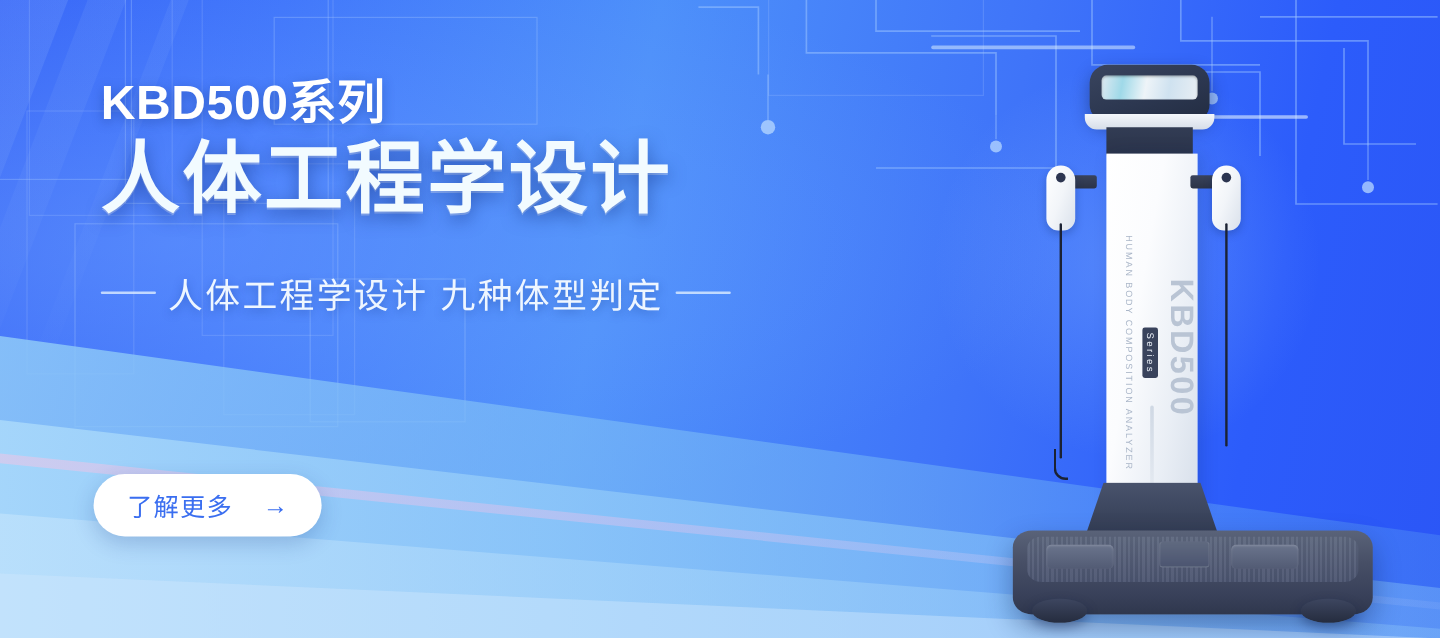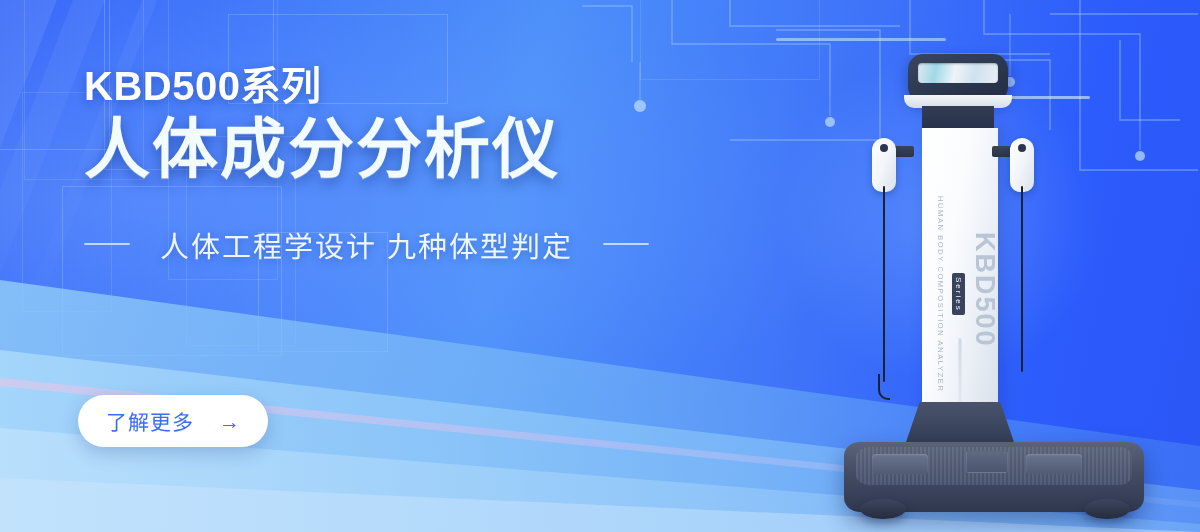--- a/index.html
+++ b/index.html
@@ -46,21 +46,21 @@
     text-shadow:0 3px 10px rgba(20,55,140,.45);
     white-space:nowrap;
   }
   .headline{
     margin-top:4px;
     font-size:66px;line-height:1.12;font-weight:700;letter-spacing:2px;
     color:#f2fbff;white-space:nowrap;
     text-shadow:0 5px 14px rgba(16,48,130,.55), 0 1px 0 rgba(255,255,255,.35);
   }
   .subline{
-    margin-top:36px;display:flex;align-items:center;gap:30px;
+    margin-top:36px;display:flex;align-items:center;gap:10px;
     white-space:nowrap;
   }
   .dash{width:46px;height:2px;background:rgba(226,240,255,.78);flex:none;border-radius:2px;}
   .subtext{
     font-size:29px;color:#eef6ff;letter-spacing:2px;font-weight:400;
     text-shadow:0 2px 8px rgba(20,55,140,.40);
   }
 
   
   .cta{
@@ -326,21 +326,21 @@
       <div class="pad p1"></div>
       <div class="pad p2"></div>
       <div class="pad-center"></div>
     </div>
     <div class="foot f1"></div>
     <div class="foot f2"></div>
   </div>
 
   <div class="copy">
     <div class="eyebrow">KBD500系列</div>
-    <div class="headline">人体成分分析仪</div>
+    <div class="headline">人体工程学设计</div>
     <div class="subline">
       <span class="dash"></span>
       <span class="subtext">人体工程学设计  九种体型判定</span>
       <span class="dash"></span>
     </div>
   </div>
 
   <button class="cta">
     <span class="cta-label">了解更多</span>
     <span class="cta-arrow">→</span>

